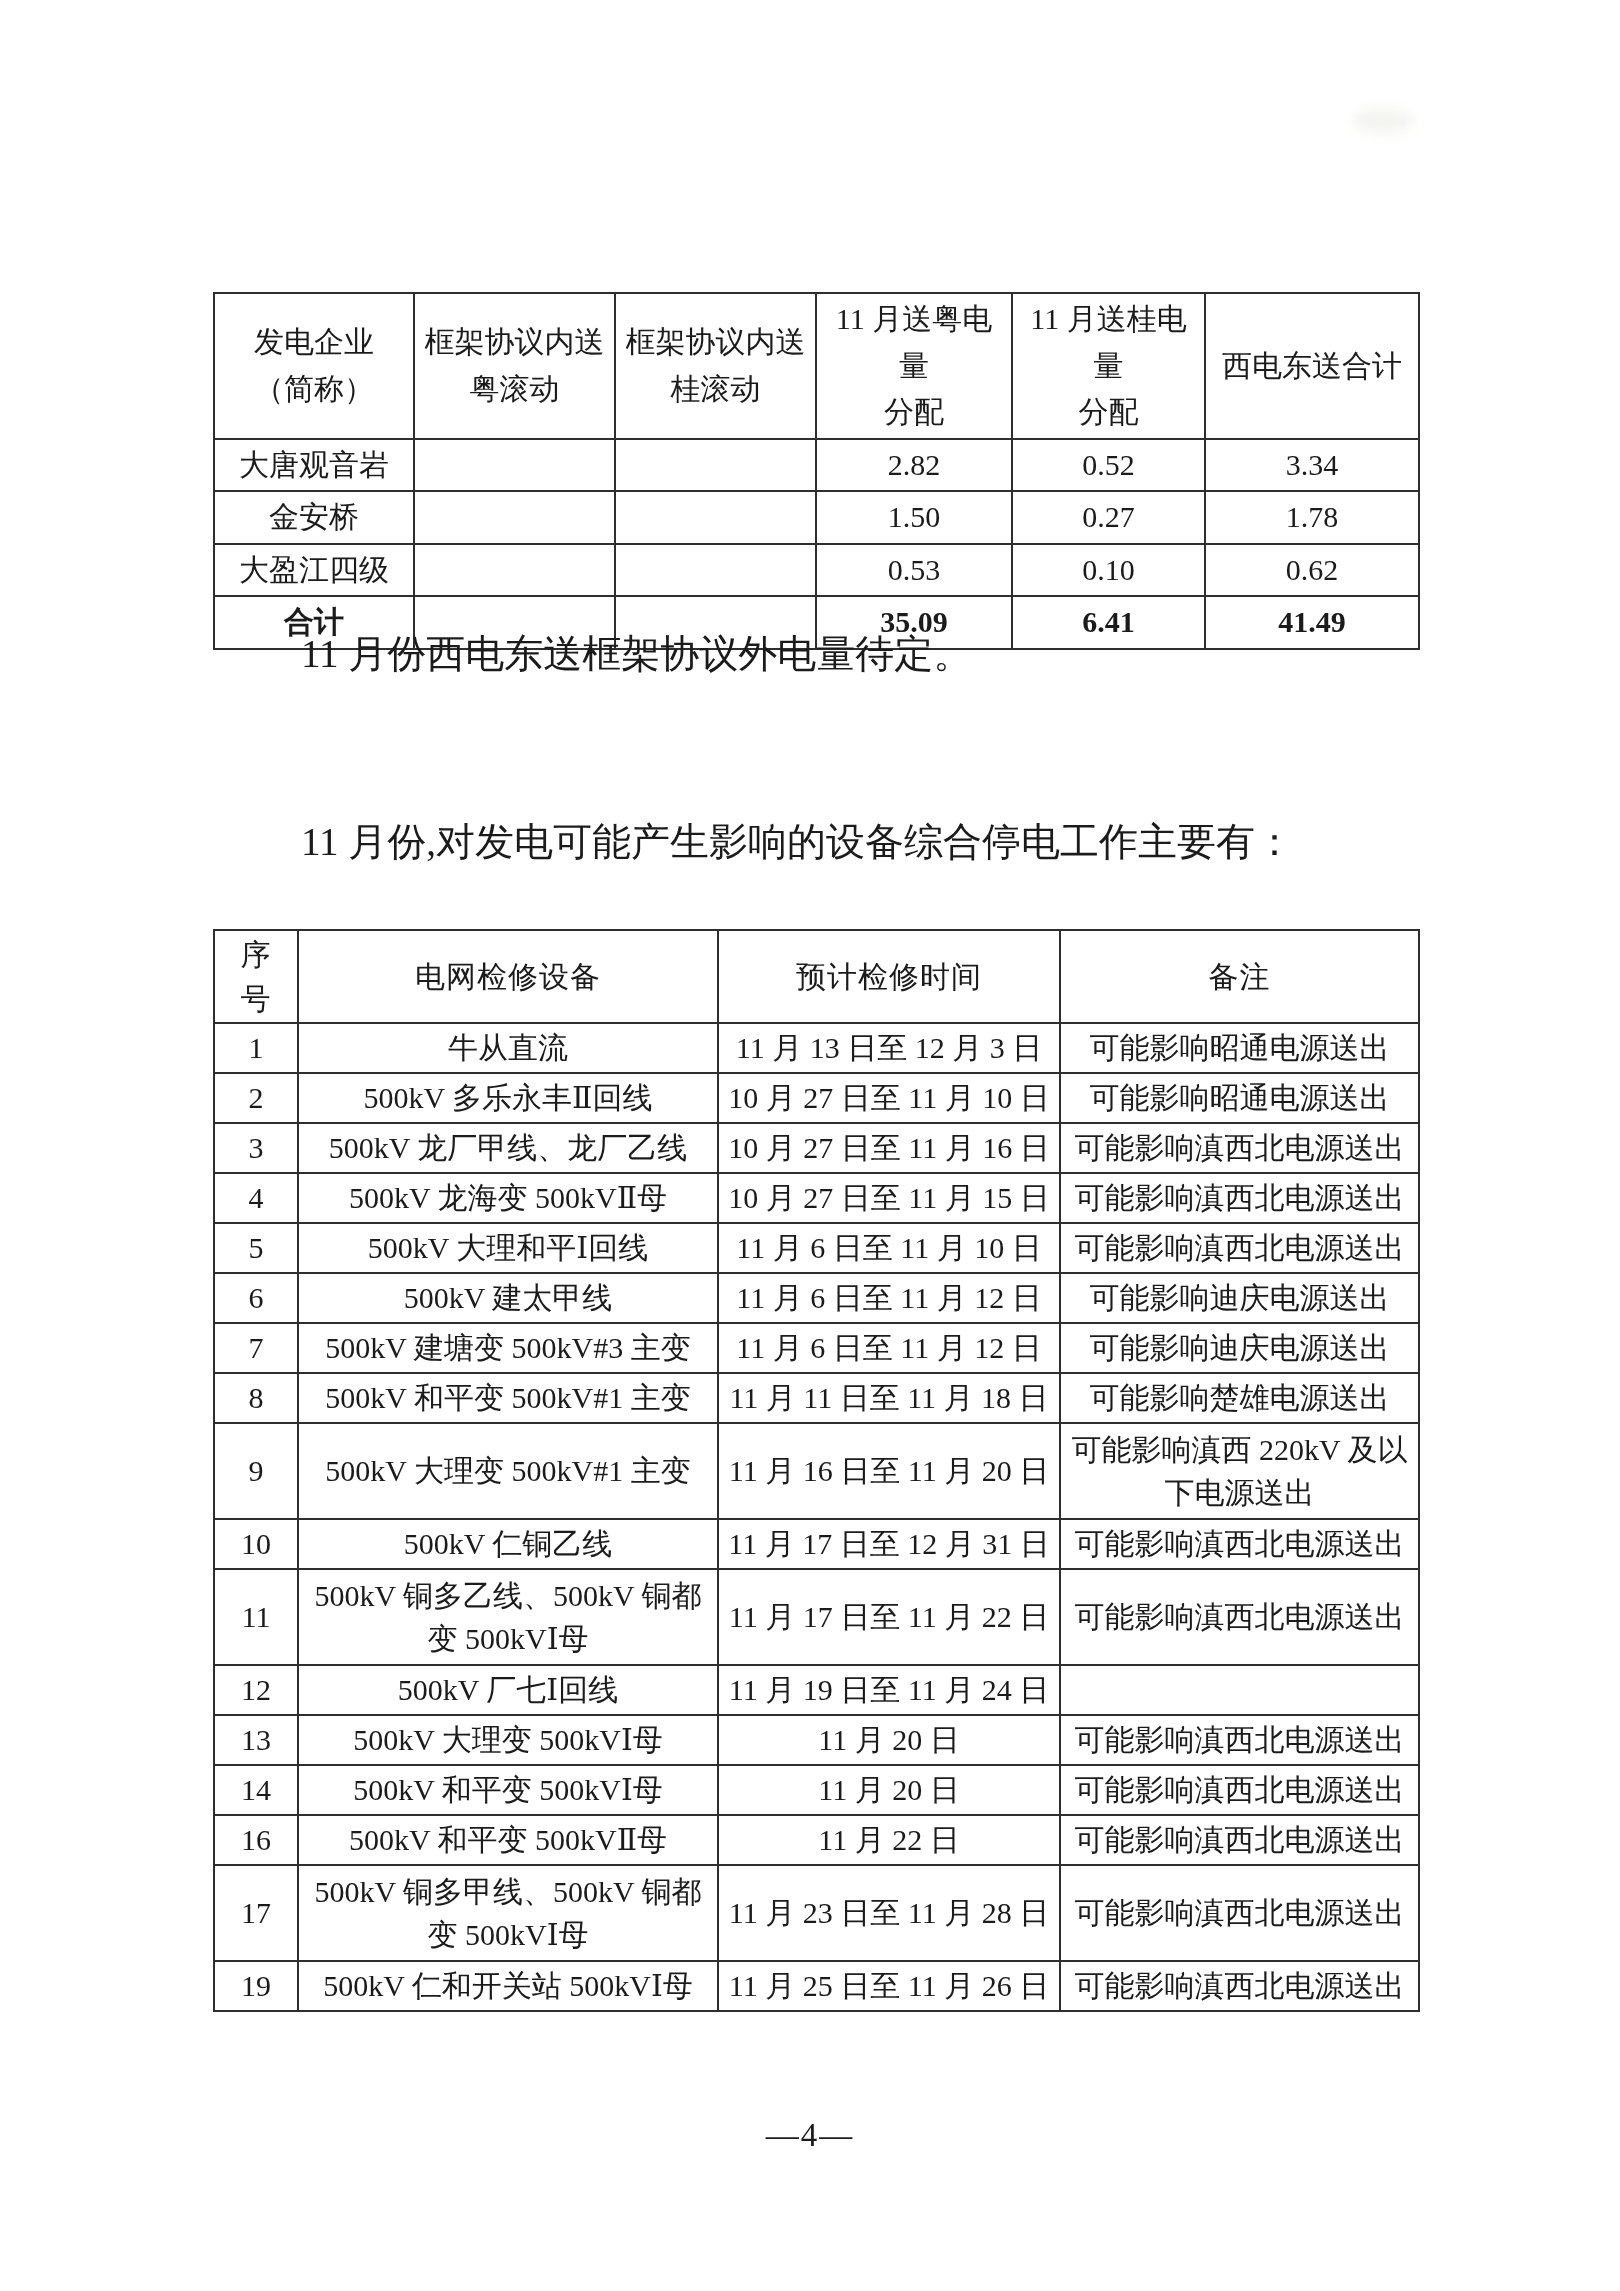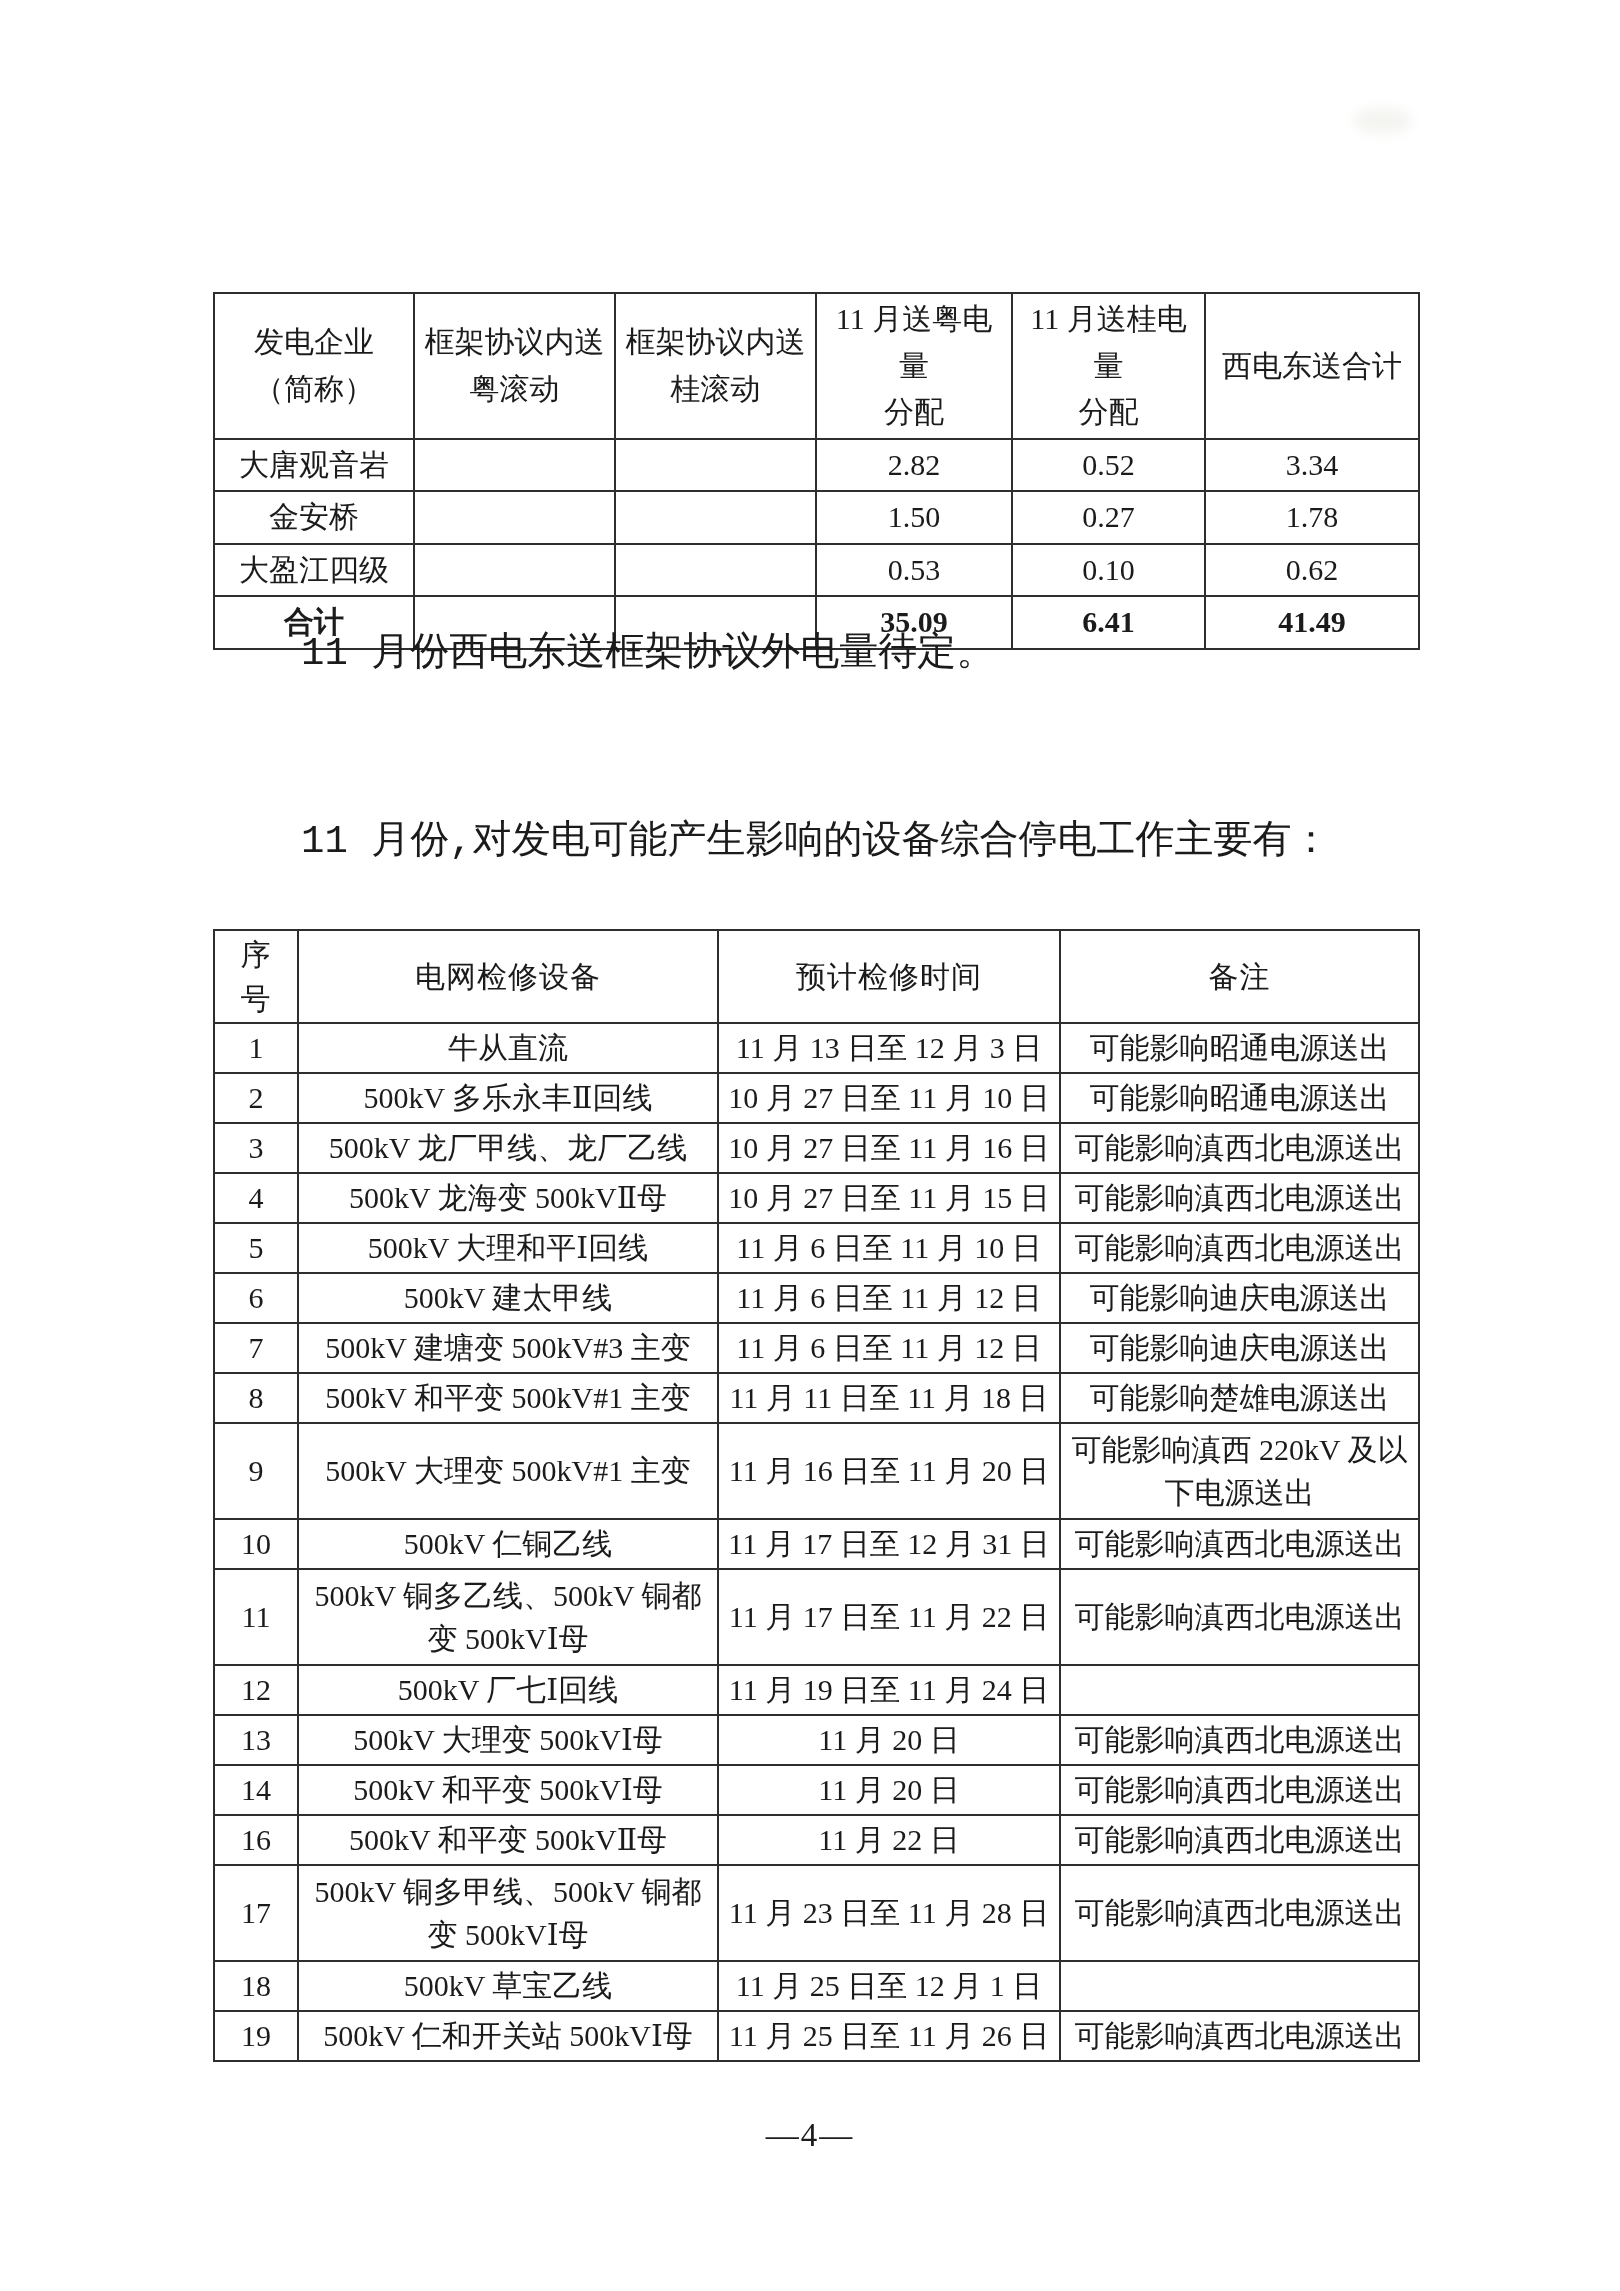--- a/index.html
+++ b/index.html
@@ -25,21 +25,20 @@
   .alloc-table td{line-height:1.55;}
   .alloc-table .hdr td{height:96px;white-space:pre-line;}
   .alloc-table .data td{height:43px;}
   .alloc-table .total td{font-weight:bold;}
   
   .para{
     position:absolute;left:213px;width:1235px;
     font-size:39px;line-height:1.3;
     padding-left:88px;
     white-space:nowrap;
-    font-family:Liberation Mono, monospace;
   }
   .para-note{top:629px;}
   .section-heading{
     position:absolute;left:213px;width:1235px;
     top:723px;
     padding-left:88px;
     font-family:"Liberation Sans","DejaVu Sans",sans-serif;
     font-weight:bold;
     font-size:43px;letter-spacing:2px;
     white-space:nowrap;
@@ -239,26 +238,20 @@
       <td>11 月 22 日</td>
       <td>可能影响滇西北电源送出</td>
     </tr>
     <tr class="r2">
       <td>17</td>
       <td>500kV 铜多甲线、500kV 铜都变 500kVⅠ母</td>
       <td>11 月 23 日至 11 月 28 日</td>
       <td>可能影响滇西北电源送出</td>
     </tr>
     <tr class="r">
-      <td>18</td>
-      <td>500kV 草宝乙线</td>
-      <td>11 月 25 日至 12 月 1 日</td>
-      <td></td>
-    </tr>
-    <tr class="r">
       <td>19</td>
       <td>500kV 仁和开关站 500kVⅠ母</td>
       <td>11 月 25 日至 11 月 26 日</td>
       <td>可能影响滇西北电源送出</td>
     </tr>
   </tbody>
     </table>
 
   <div class="page-number">—4—</div>
 

